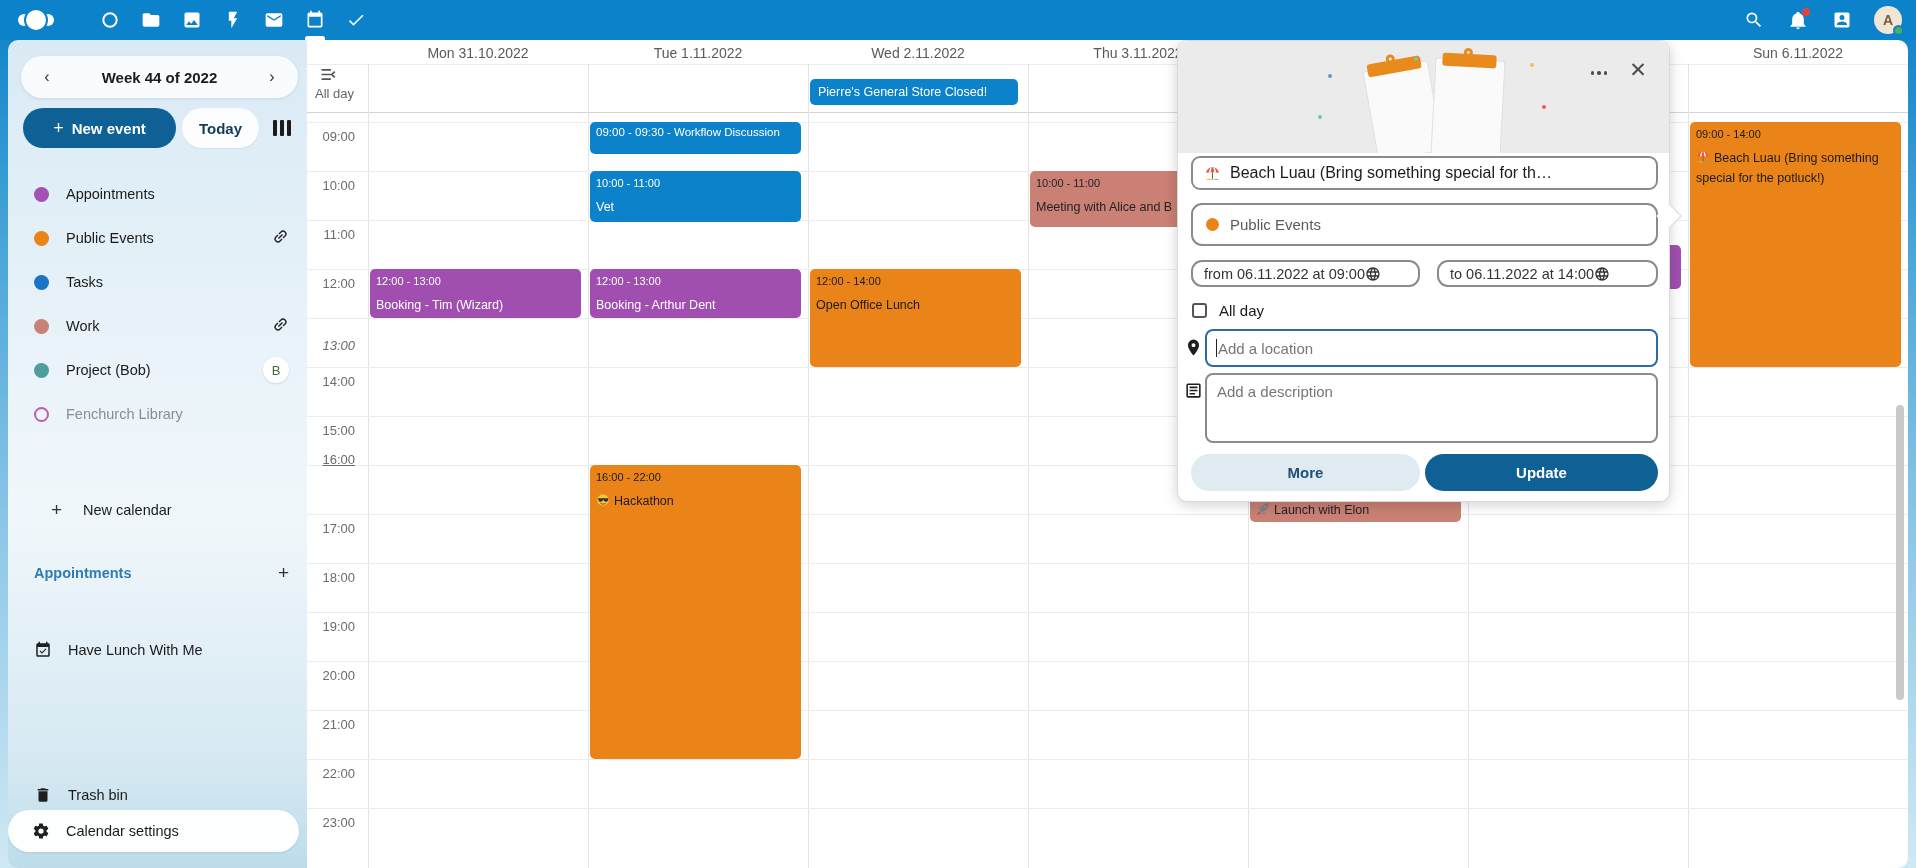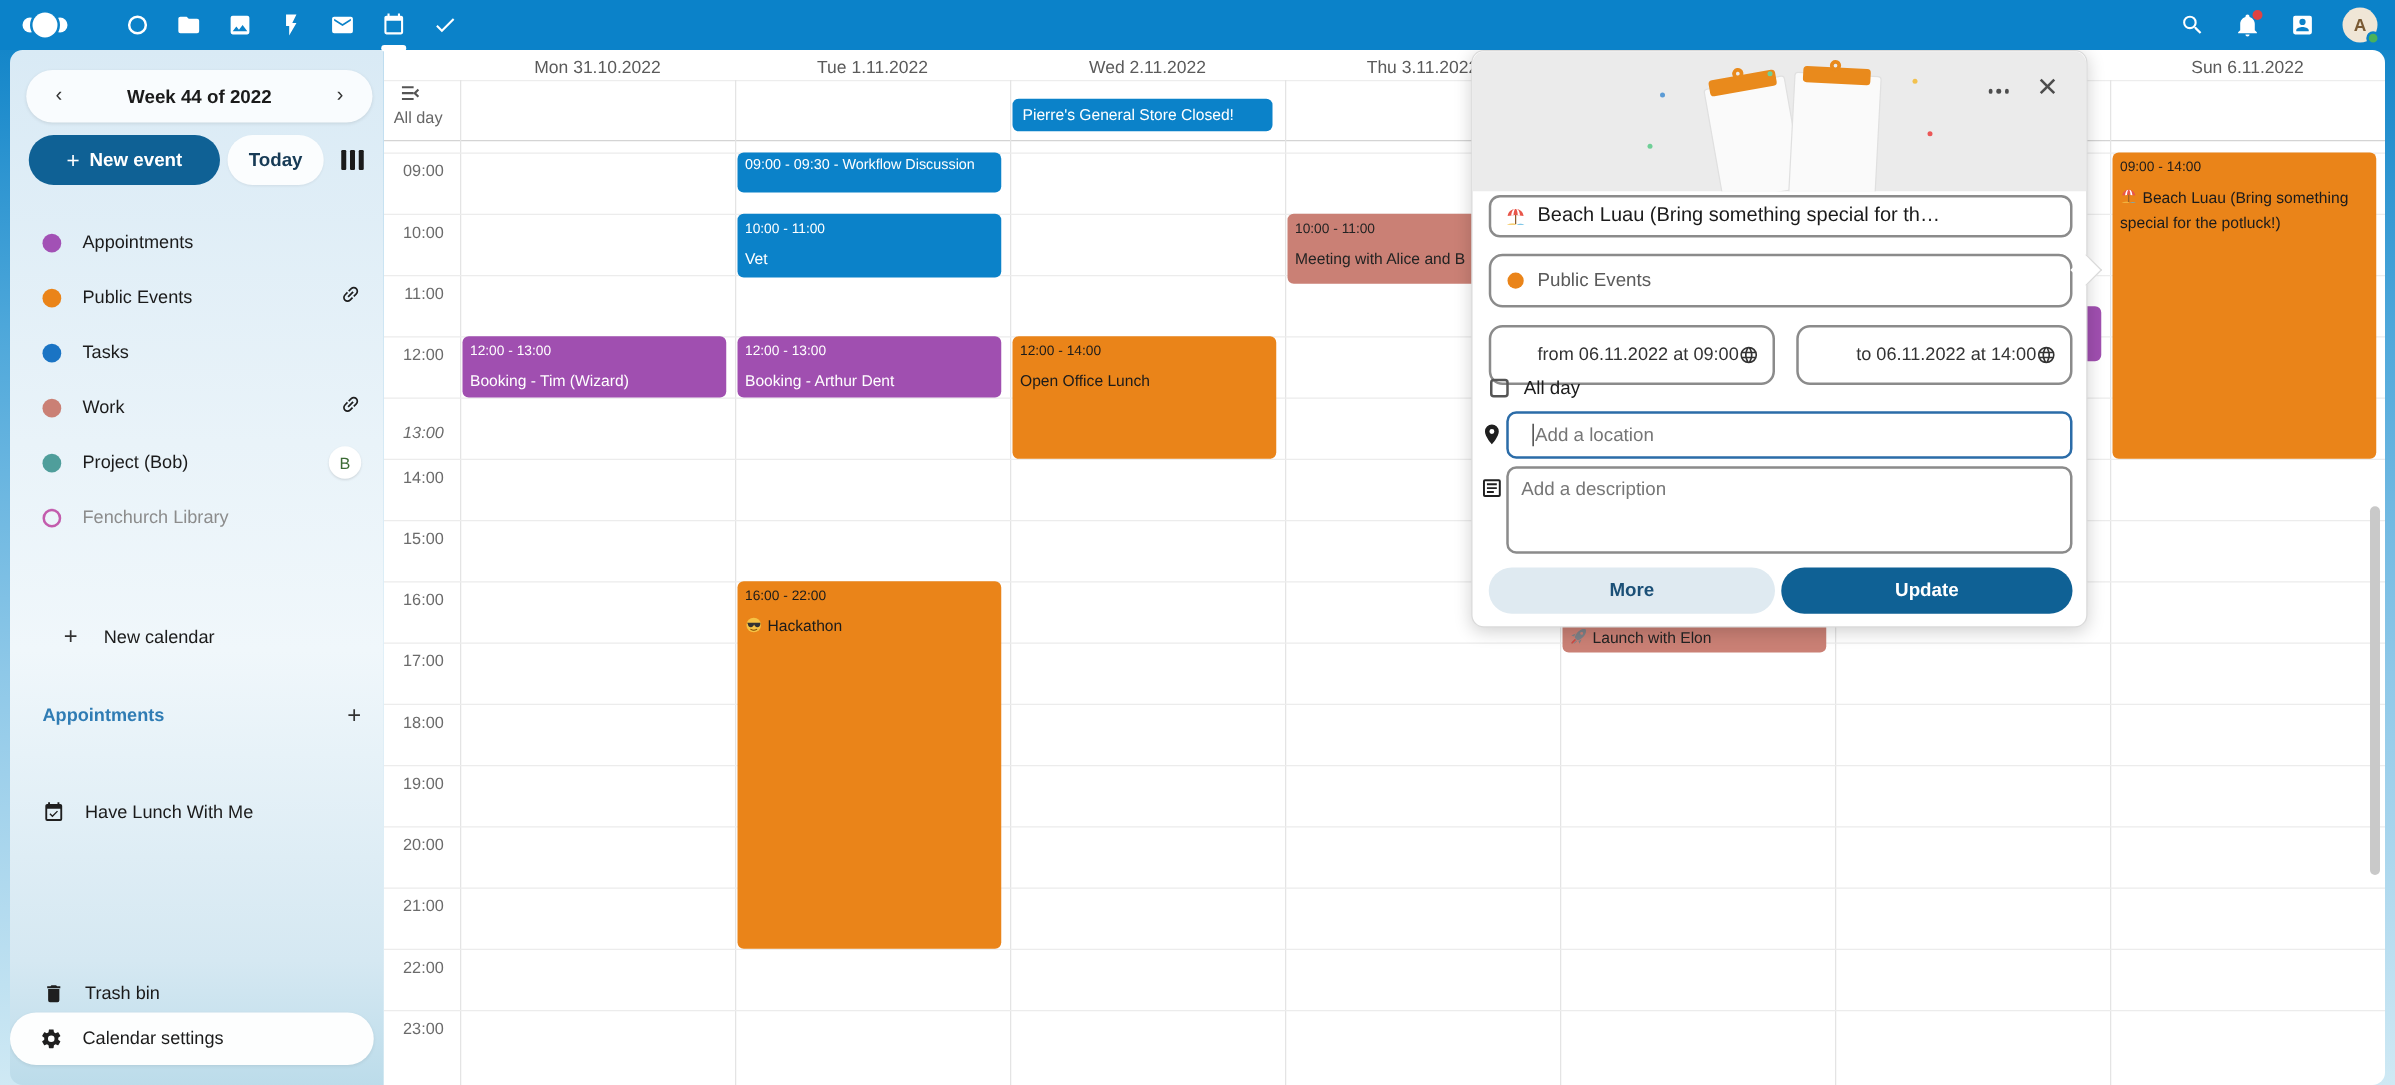--- a/index.html
+++ b/index.html
@@ -135,35 +135,35 @@
     font-size:21px; color:#4d4d4d; display:flex; align-items:center; justify-content:center;
     cursor:pointer; }
   .f-title { position:absolute; left:13px; top:115px; width:467px; height:34px;
     border:2px solid #8b8b8b; border-radius:9px; display:flex; align-items:center;
     gap:9px; padding:0 11px; font-size:16px; color:#1b1b1b; background:#fff; }
   .f-title .t { white-space:nowrap; overflow:hidden; }
   .f-select { position:absolute; left:13px; top:162px; width:467px; height:43px;
     border:2px solid #8b8b8b; border-radius:11px; display:flex; align-items:center;
     gap:11px; padding:0 13px; font-size:15px; color:#5a5a5a; cursor:pointer; }
   .f-select .dot { width:13px; height:13px; border-radius:50%; }
-  .f-date { position:absolute; top:219px; height:48px; border:2px solid #8b8b8b;
-    border-radius:11px; display:flex; align-items:center; justify-content:flex-end;
+  .f-date { position:absolute; top:219px; height:27px; border:2px solid #8b8b8b;
+    border-radius:11px; display:flex; align-items:center; justify-content:flex-start;
     padding:0 11px; font-size:14.5px; color:#333; cursor:pointer; }
   .f-date svg { width:16px; height:16px; fill:#333; }
   .f-from { left:13px; width:229px; }
   .f-to { left:259px; width:221px; }
   .f-allday { position:absolute; left:14px; top:261px; display:flex; align-items:center;
     gap:12px; cursor:pointer; }
   .f-allday .box { width:15px; height:15px; border:2px solid #555; border-radius:3px; }
   .f-allday span { font-size:15px; color:#1b1b1b; }
   .pin-icon, .desc-icon { position:absolute; left:6px; width:19px; height:19px; fill:#1f1f1f; }
   .pin-icon { top:297px; } .desc-icon { top:340px; }
   .f-loc { position:absolute; left:27px; top:288px; width:453px; height:38px;
     border:2px solid #2b6ca8; border-radius:8px; display:flex; align-items:center;
-    padding:0 19px; font-size:15px; color:#767676; background:#fff; }
+    padding:0 9px; font-size:15px; color:#767676; background:#fff; }
   .f-loc .caret { width:1px; height:18px; background:#222; margin-right:1px; }
   .f-desc { position:absolute; left:27px; top:332px; width:453px; height:70px;
     border:2px solid #8b8b8b; border-radius:8px; padding:8px 10px; font-size:15px;
     color:#767676; background:#fff; }
   .f-more { position:absolute; left:13px; top:413px; width:229px; height:37px; border-radius:19px;
     background:#dfeaf1; color:#1b5077; font-weight:bold; font-size:15px; display:flex;
     align-items:center; justify-content:center; cursor:pointer; }
   .f-update { position:absolute; left:247px; top:413px; width:233px; height:37px; border-radius:19px;
     background:#0f6195; color:#fff; font-weight:bold; font-size:15px; display:flex;
     align-items:center; justify-content:center; cursor:pointer; }
@@ -358,21 +358,21 @@
           <div class="hlabel" style="top: 187px;">11:00</div>
           <div class="hline" style="top: 229px;"></div>
           <div class="hlabel" style="top: 236px;">12:00</div>
           <div class="hline" style="top: 278px;"></div>
           <div class="hlabel" style="top: 298px; font-style: italic;">13:00</div>
           <div class="hline" style="top: 327px;"></div>
           <div class="hlabel" style="top: 334px;">14:00</div>
           <div class="hline" style="top: 376px;"></div>
           <div class="hlabel" style="top: 383px;">15:00</div>
           <div class="hline" style="top: 425px;"></div>
-          <div class="hlabel" style="top: 432px;">16:00</div>
+          <div class="hlabel" style="top: 412px; text-decoration: underline;">16:00</div>
           <div class="hline" style="top: 474px;"></div>
           <div class="hlabel" style="top: 481px;">17:00</div>
           <div class="hline" style="top: 523px;"></div>
           <div class="hlabel" style="top: 530px;">18:00</div>
           <div class="hline" style="top: 572px;"></div>
           <div class="hlabel" style="top: 579px;">19:00</div>
           <div class="hline" style="top: 621px;"></div>
           <div class="hlabel" style="top: 628px;">20:00</div>
           <div class="hline" style="top: 670px;"></div>
           <div class="hlabel" style="top: 677px;">21:00</div>

